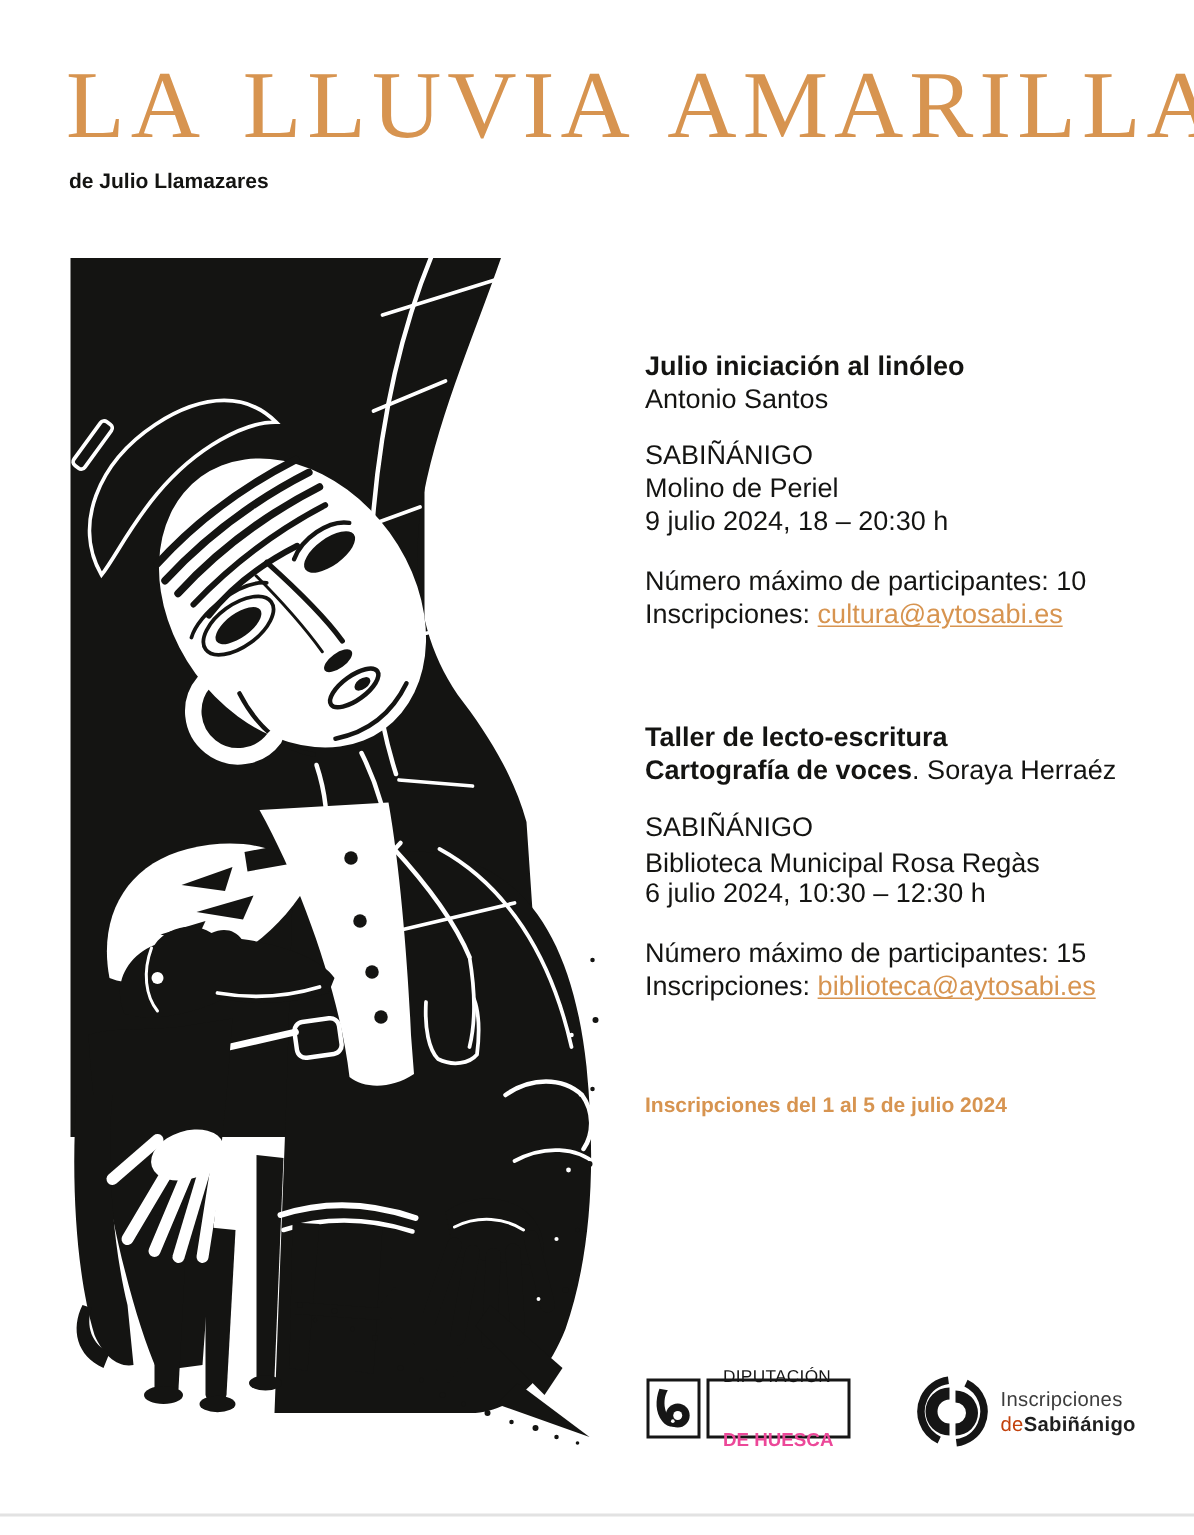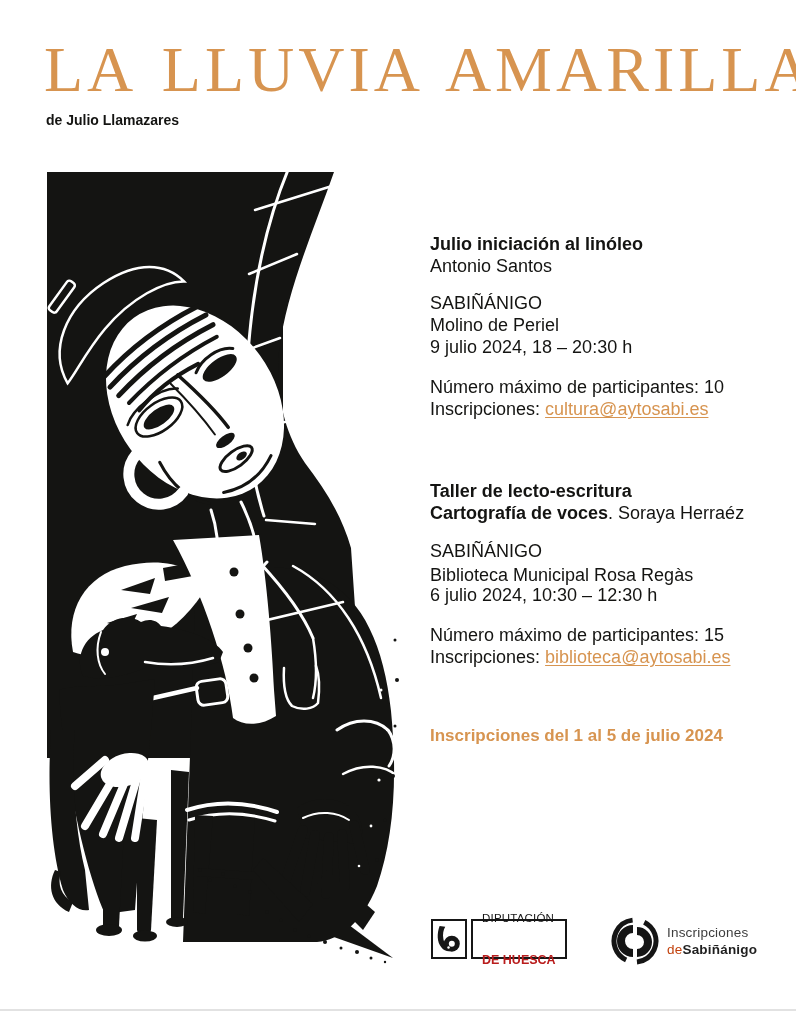--- a/index.html
+++ b/index.html
@@ -18,30 +18,30 @@
   .art{ position:absolute; left:45px; top:170px; width:356px; height:812px; }
   .art svg{ display:block; }
   .k{ fill:var(--ink); }
   .w{ fill:#ffffff; }
   .ws{ stroke:#ffffff; fill:none; stroke-linecap:round; }
   .ks{ stroke:var(--ink); fill:none; stroke-linecap:round; }
 
   .rc{ position:absolute; left:430px; width:360px; font-size:18px; line-height:22px; white-space:nowrap; }
   .bold{ font-weight:700; }
   .heading{ top:172px; font-weight:700; font-size:17px; letter-spacing:.6px; color:var(--accent); }
-  .period{ top:725px; font-weight:700; font-size:17px; color:var(--accent); }
+  .period{ top:725px; font-weight:700; font-size:14px; color:var(--accent); }
   .mail{ color:var(--accent); text-decoration:underline; text-underline-offset:2px; cursor:pointer; }
 
   .dip{ position:absolute; left:431px; top:919px; display:flex; height:40px; }
   .dip-box1{ width:36px; box-sizing:border-box; border:2px solid #161616; background:#fff;
              display:flex; align-items:center; justify-content:center; }
   .dip-box2{ box-sizing:border-box; margin-left:4px; border:2px solid #161616; padding:2px 9px;
              display:flex; flex-direction:column; justify-content:center;gap:28px; }
   .dip-l1{ font-size:11.5px; line-height:14px; letter-spacing:.2px; color:#161616; }
-  .dip-l2{ font-size:12.5px; line-height:14px; font-weight:700; color:#b91c1c; }
+  .dip-l2{ font-size:12.5px; line-height:14px; font-weight:700; color:#ec4899; }
 
   .ayto{ position:absolute; left:610px; top:916px; display:flex; align-items:center; }
   .ayto-text{ margin-left:7px; font-size:13.5px; line-height:17px; letter-spacing:.2px; }
   .ayto-l1{ color:#3d3d3d; }
   .ayto-de{ color:#c2410c; }
   .ayto-name{ color:#1f1f1f; font-weight:700; }
 
   .bottom-rule{ position:absolute; left:0; top:1009px; width:100%; height:2px; background:#e2e2e2; }
 </style>
 </head>

